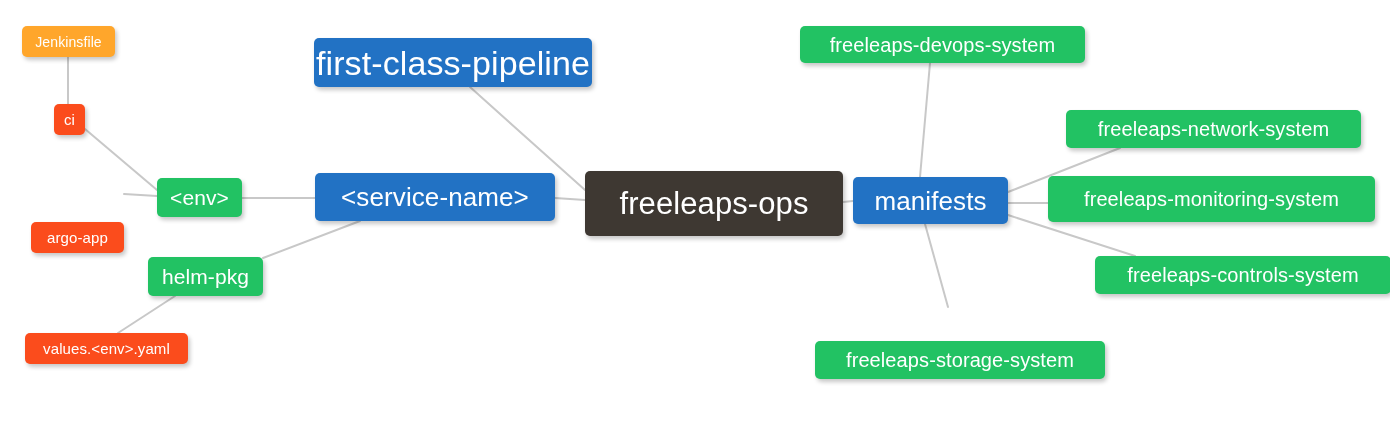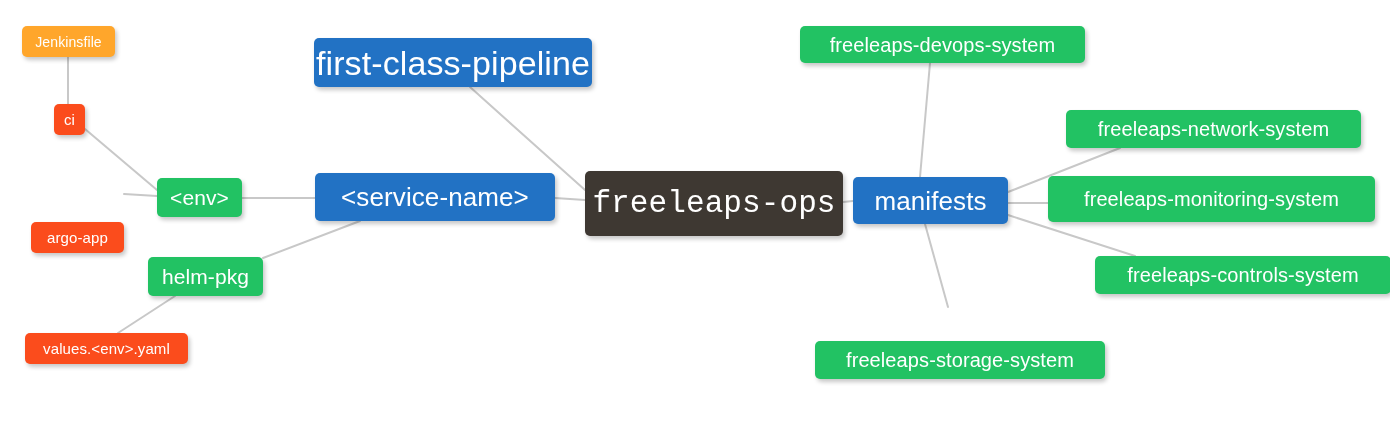--- a/index.html
+++ b/index.html
@@ -58,21 +58,21 @@
       <line x1="157" y1="196" x2="124" y2="194" stroke="#c8c8c8" stroke-width="2" stroke-linecap="round"></line>
       <line x1="68" y1="104" x2="68" y2="57" stroke="#c8c8c8" stroke-width="2" stroke-linecap="round"></line>
       <line x1="175" y1="296" x2="118" y2="333" stroke="#c8c8c8" stroke-width="2" stroke-linecap="round"></line>
       <line x1="920" y1="177" x2="930" y2="63" stroke="#c8c8c8" stroke-width="2" stroke-linecap="round"></line>
       <line x1="1008" y1="192" x2="1120" y2="148" stroke="#c8c8c8" stroke-width="2" stroke-linecap="round"></line>
       <line x1="1008" y1="203" x2="1048" y2="203" stroke="#c8c8c8" stroke-width="2" stroke-linecap="round"></line>
       <line x1="1008" y1="215" x2="1135" y2="256" stroke="#c8c8c8" stroke-width="2" stroke-linecap="round"></line>
       <line x1="925" y1="224" x2="948" y2="307" stroke="#c8c8c8" stroke-width="2" stroke-linecap="round"></line>
     </svg>
   <div id="node-layer">
-      <div class="node root" style="left: 585px; top: 171px; width: 258px; height: 65px; font-size: 31px; font-family: Liberation Mono, monospace;">freeleaps-ops</div>
+      <div class="node root" style="left: 585px; top: 171px; width: 258px; height: 65px; font-size: 31px;">freeleaps-ops</div>
       <div class="node blue" style="left: 314px; top: 38px; width: 278px; height: 49px; font-size: 34px;">first-class-pipeline</div>
       <div class="node blue" style="left: 315px; top: 173px; width: 240px; height: 48px; font-size: 26px;">&lt;service-name&gt;</div>
       <div class="node blue" style="left: 853px; top: 177px; width: 155px; height: 47px; font-size: 26px;">manifests</div>
       <div class="node green" style="left: 157px; top: 178px; width: 85px; height: 39px; font-size: 21px;">&lt;env&gt;</div>
       <div class="node green" style="left: 148px; top: 257px; width: 115px; height: 39px; font-size: 21px;">helm-pkg</div>
       <div class="node orange" style="left: 22px; top: 26px; width: 93px; height: 31px; font-size: 14px;">Jenkinsfile</div>
       <div class="node redorange" style="left: 54px; top: 104px; width: 31px; height: 31px; font-size: 15px;">ci</div>
       <div class="node redorange" style="left: 31px; top: 178px; width: 93px; height: 31px; font-size: 15px; margin-top: 44px;">argo-app</div>
       <div class="node redorange" style="left: 10px; top: 333px; width: 163px; height: 31px; font-size: 15px; margin-left: 15px;">values.&lt;env&gt;.yaml</div>
       <div class="node green" style="left: 800px; top: 26px; width: 285px; height: 37px; font-size: 20px;">freeleaps-devops-system</div>

